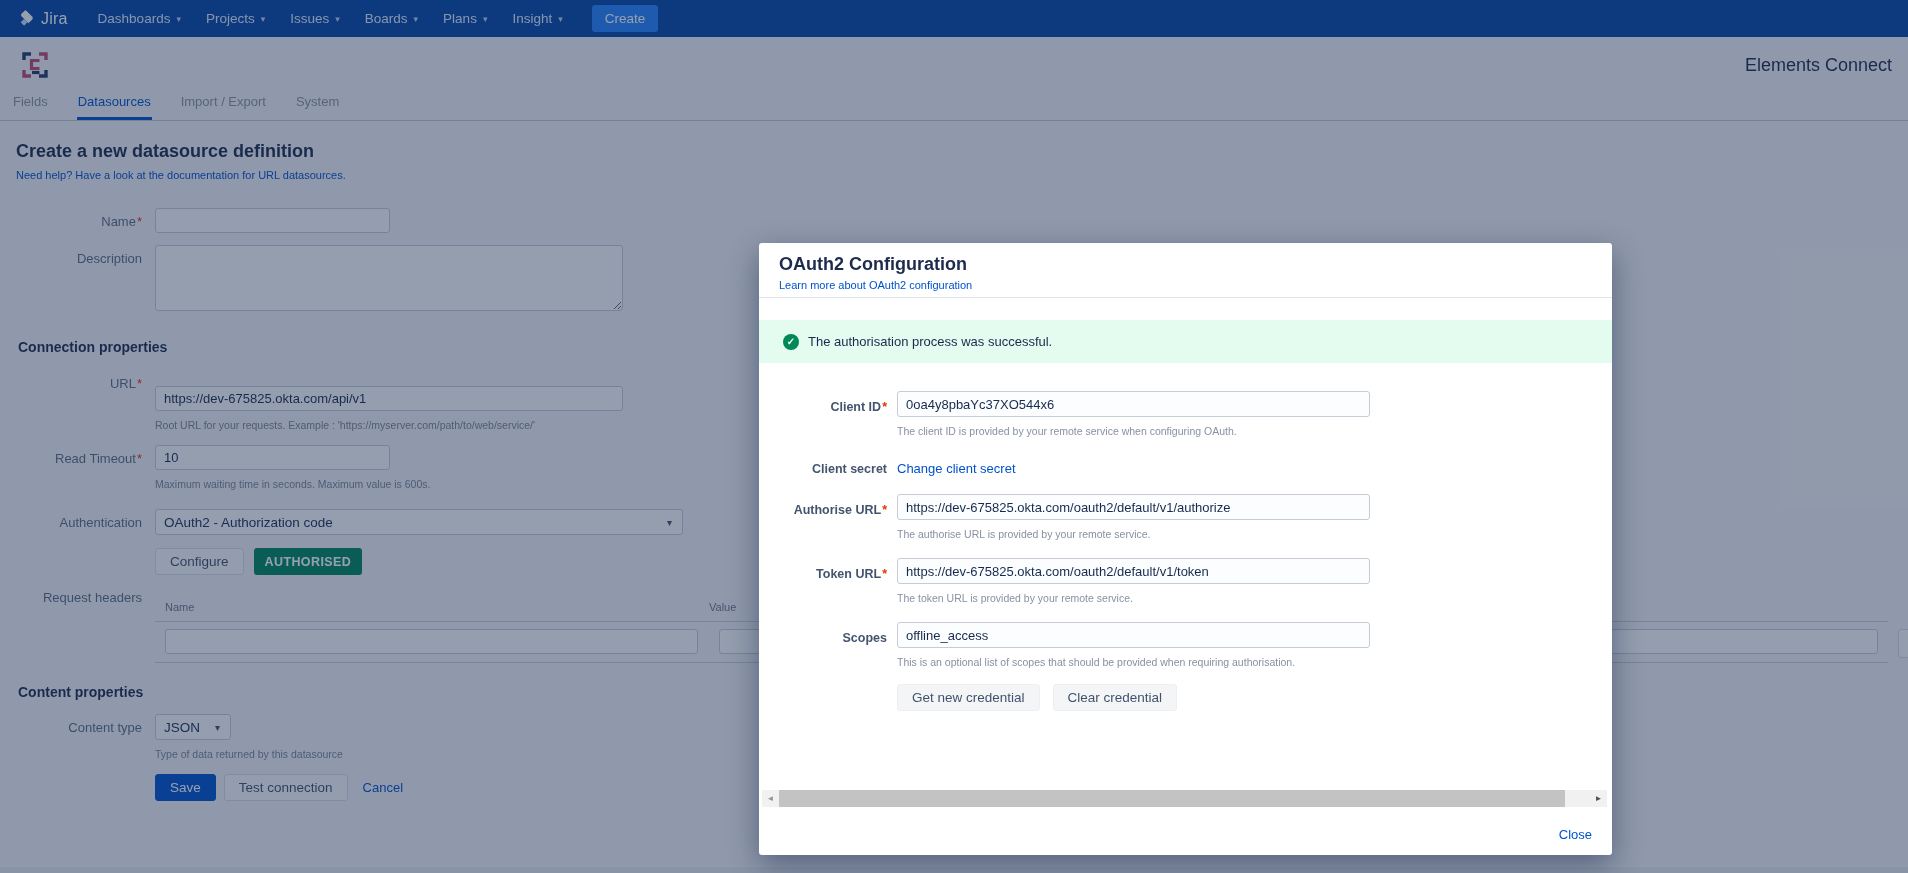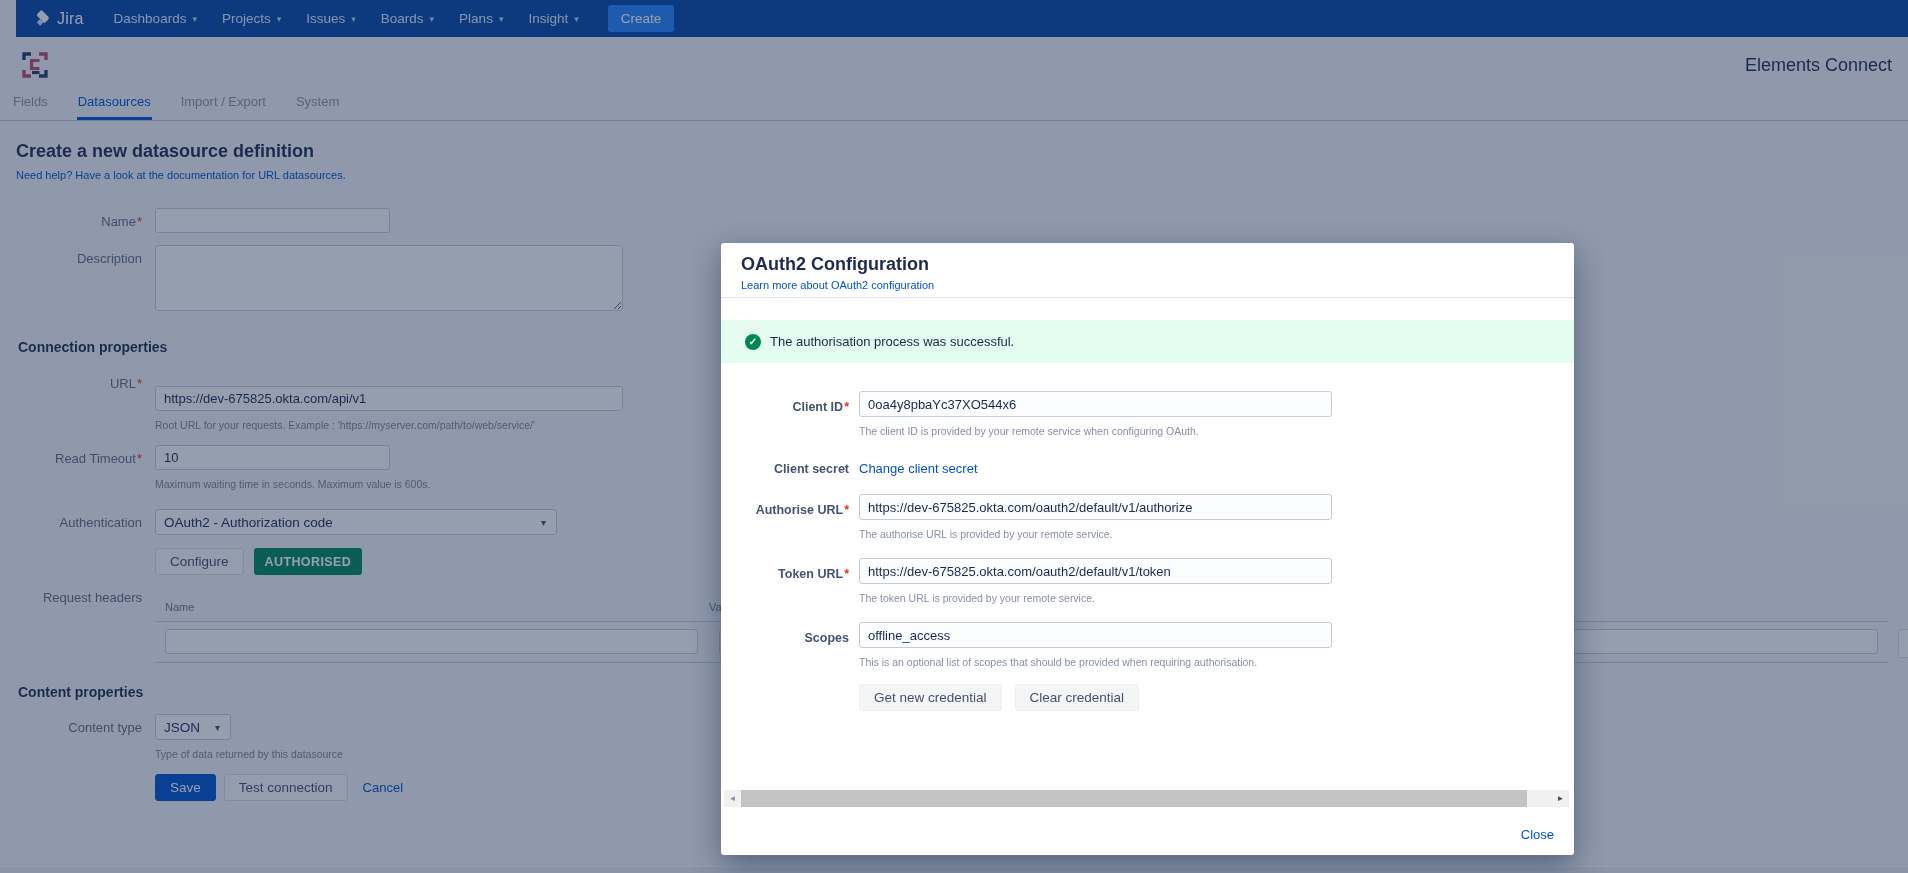--- a/index.html
+++ b/index.html
@@ -8,21 +8,21 @@
     position: relative;
     overflow: hidden;
     font-family: "Liberation Sans", sans-serif;
     background: #F4F5F7;
     color: #172B4D;
   }
   
   .topnav {
     height: 37px; background: #0747A6;
     display: flex; align-items: center;
-    padding: 0 16px; color: #DEEBFF; font-size: 13.5px; margin-left: 16px;
+    padding: 0 16px; color: #DEEBFF; font-size: 13.5px;
   }
   .brand { display:flex; align-items:center; gap:6px; margin-right: 30px; }
   .brand-text { font-size: 16px; color:#fff; font-weight: 400; letter-spacing:.2px; }
   .nav-item { display:flex; align-items:center; gap:6px; margin-right: 25px; cursor:pointer; }
   .nav-item .chev { font-size: 9px; color:#BFD4F2; }
   .create-btn {
     background:#2684FF; color:#fff; border:none; border-radius:3px;
     font-family:inherit; font-size:13.5px; padding:6px 13px; margin-left:4px; cursor:pointer;
   }
   
@@ -42,21 +42,21 @@
   .ctrl-col { margin-left:13px; }
   .tbox {
     border:1px solid #C6CCD6; background:#FCFDFE; border-radius:3px;
     font-family:inherit; font-size:13px; color:#172B4D; padding:0 8px; height:25px;
   }
   .w-short { width:235px; } .w-med { width:468px;margin-top:16px; }
   textarea.tbox { height:66px; width:468px; padding:4px 8px; resize:both; }
   .field-help { margin-left:139px; margin-top:8px; font-size:10.5px; color:#7A8699; }
   .section-title { font-size:14px; font-weight:700; color:#1D2B4E; margin:24px 0 0 2px; }
   .select {
-    width:402px; height:26px; border:1px solid #C6CCD6; background:#FCFDFE; border-radius:3px;
+    width:528px; height:26px; border:1px solid #C6CCD6; background:#FCFDFE; border-radius:3px;
     display:flex; align-items:center; justify-content:space-between;
     padding:0 10px 0 8px; font-size:13.5px; color:#20305A; cursor:pointer;
   }
   .select .chev { font-size:10px; color:#42526E; }
   .select.narrow { width:76px; }
   .btn {
     display:inline-flex; align-items:center; height:27px; padding:0 14px;
     background:#FBFCFD; border:1px solid #D8DDE5; border-radius:3px;
     font-family:inherit; font-size:13.5px; color:#42526E; cursor:pointer;
   }
@@ -75,21 +75,21 @@
   .rh-input-name { width:533px; }
   .rh-input-value { flex:1; margin-left:21px; }
   .rh-sliver { position:absolute; left:calc(100% + 10px); top:7px; width:14px; height:29px;
     background:#FBFCFD; border:1px solid #D8DDE5; border-radius:3px; }
   .actions { display:flex; align-items:center; gap:8px; margin-left:139px; margin-top:14px; }
   .actions .inline-link { margin-left:7px; }
   .page-bottom { position:absolute; left:0; bottom:0; width:100%; height:7px; background:#E9EBF0; border-top:1px solid #F8F9FA; }
   
   .blanket { position:absolute; inset:0; background:rgba(23,43,77,0.45); z-index:40; }
   .modal {
-    position:absolute; left:721px; top:243px; width:853px; height:612px;
+    position:absolute; left:759px; top:243px; width:853px; height:612px;
     background:#fff; border-radius:3px; box-shadow:0 10px 30px rgba(9,30,66,.45); z-index:50;
   }
   .modal-header { padding:11px 20px 0; height:55px; border-bottom:1px solid #E2E5EA; }
   .modal-title { font-size:18px; font-weight:600; color:#1D2B4E; }
   .modal-learn { display:inline-block; margin-top:4px; font-size:11px; color:#0052CC; text-decoration:none; }
   .banner { margin-top:22px; height:43px; background:#E3FCEF; display:flex; align-items:center; padding-left:24px; gap:9px; }
   .check-icon { width:16px; height:16px; border-radius:50%; background:#00875A; color:#fff;
     display:flex; align-items:center; justify-content:center; font-size:10px; font-weight:700; }
   .banner-text { font-size:13px; color:#172B4D; }
   .m-body { padding:0 20px; }

